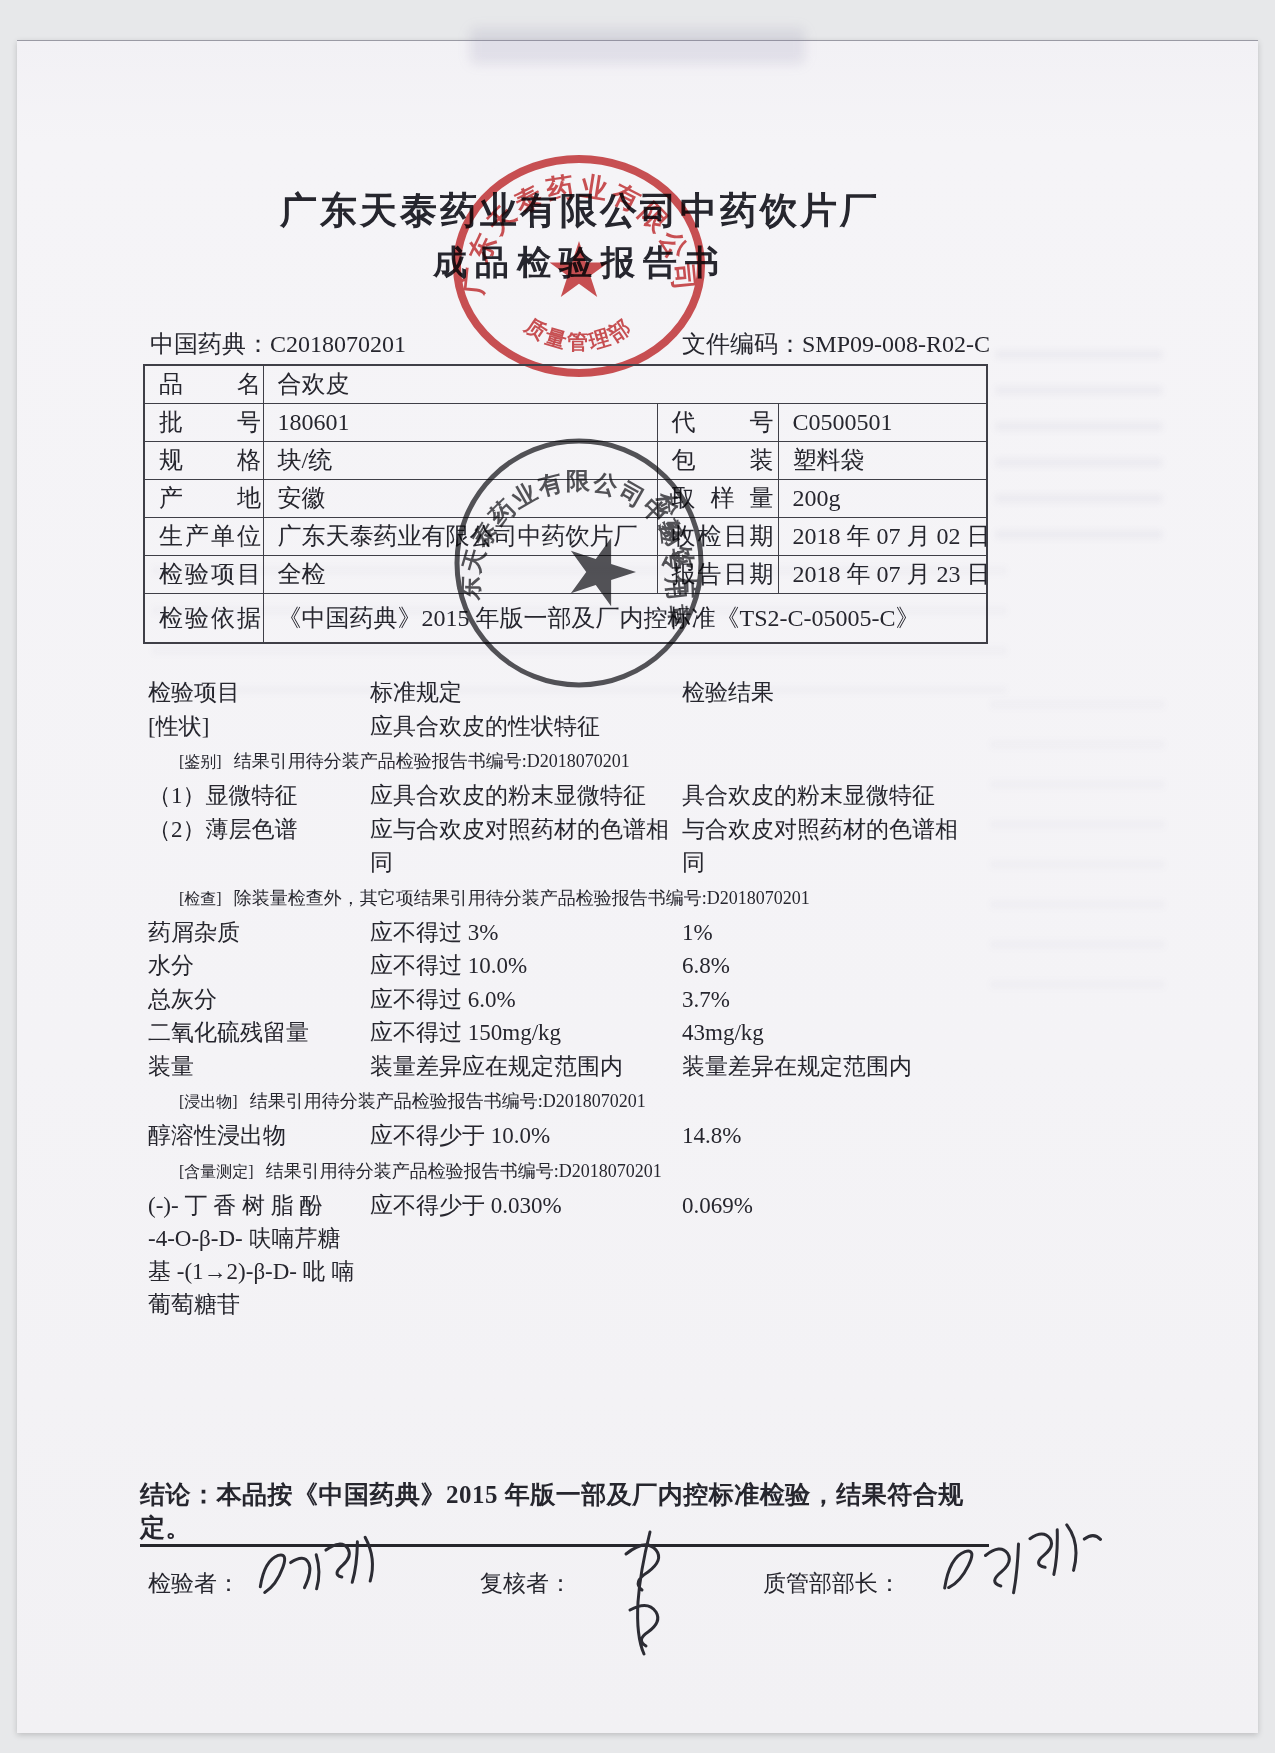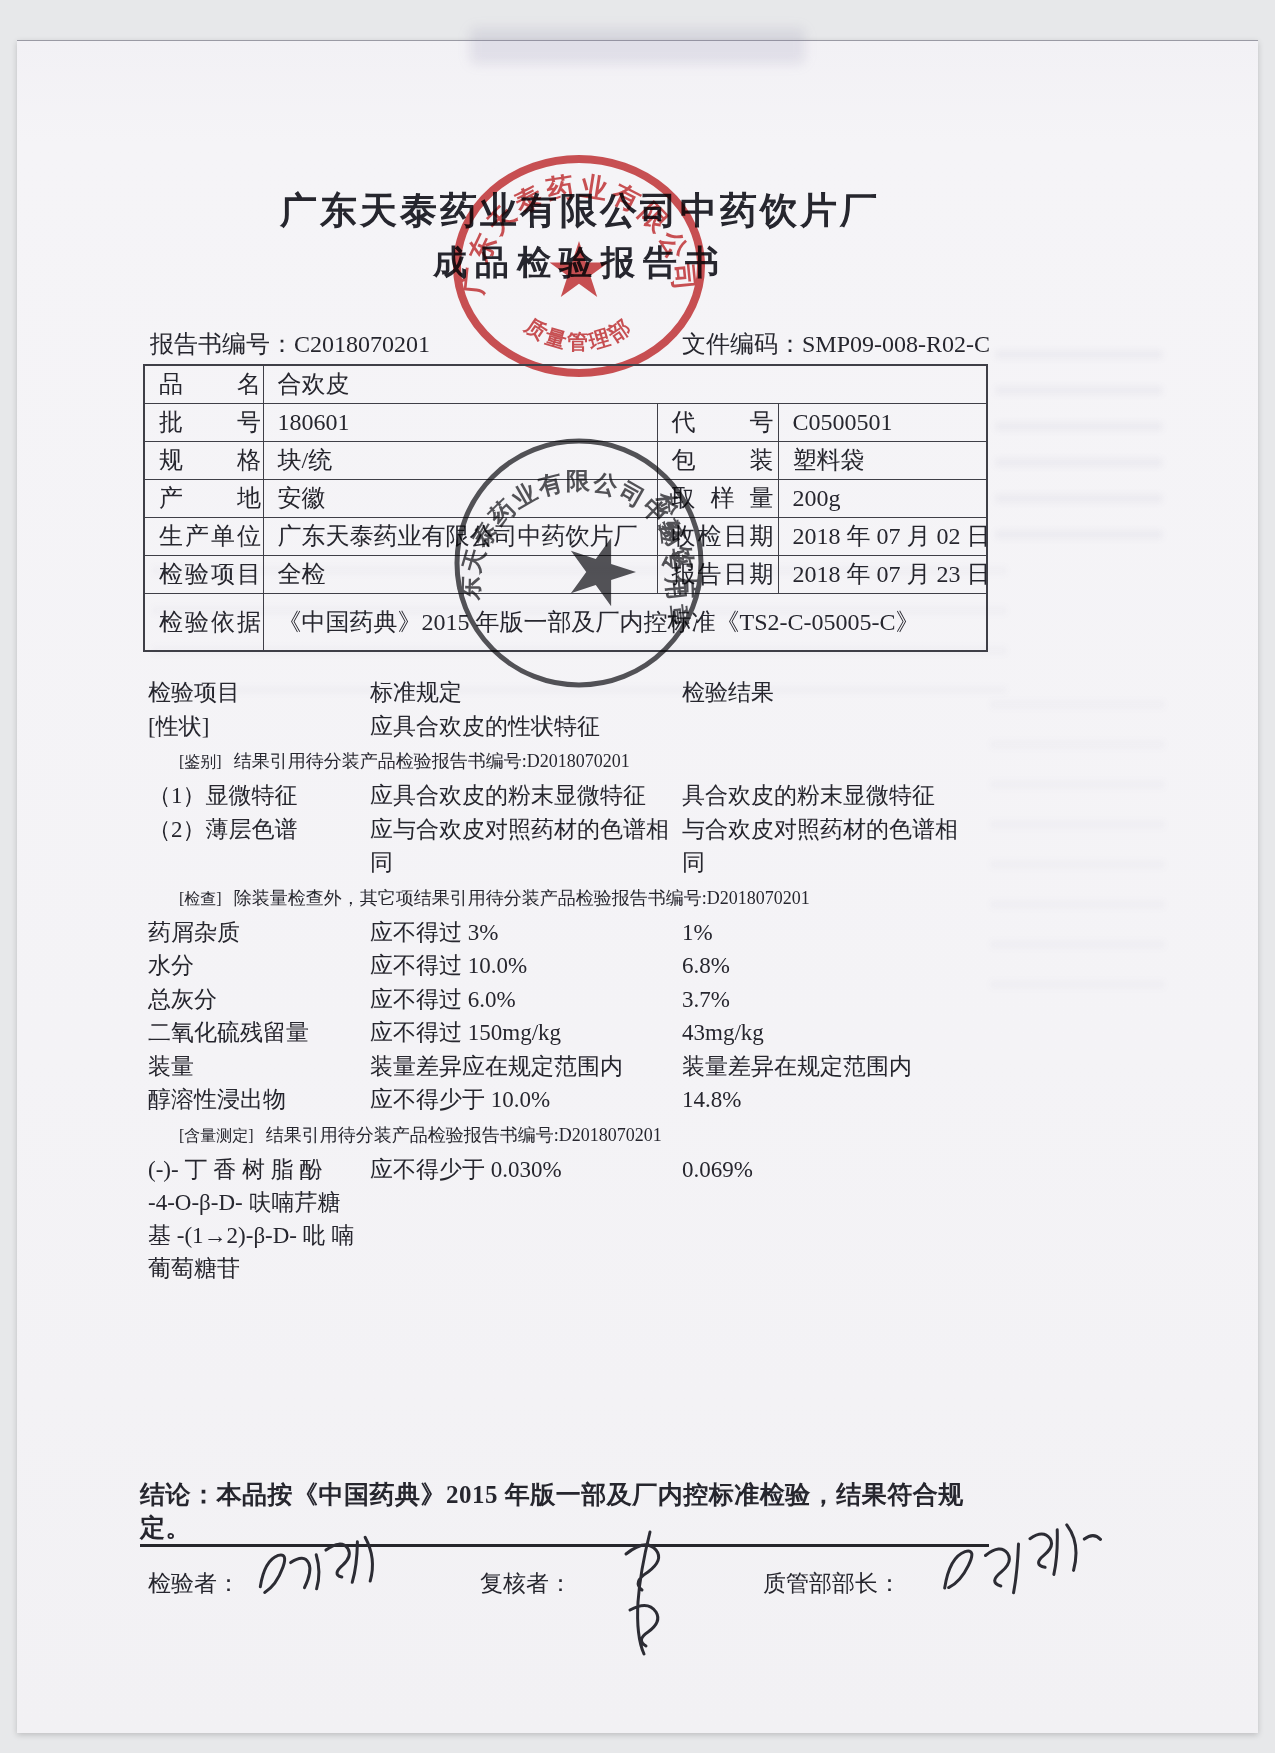--- a/index.html
+++ b/index.html
@@ -23,21 +23,21 @@
 
   .title1{left:140px;top:186px;width:880px;text-align:center;font-size:37px;font-weight:700;letter-spacing:3px;}
   .title2{left:140px;top:240px;width:880px;text-align:center;font-size:34px;font-weight:700;letter-spacing:8px;}
 
   .report-row{left:150px;top:328px;width:840px;display:flex;justify-content:space-between;font-size:24px;}
 
   table.info{border-collapse:collapse;table-layout:fixed;width:843px;}
   table.info{border:2px solid #3f3f47;}
   table.info td{border:1.5px solid #3f3f47;font-size:24px;vertical-align:middle;padding:0 0 0 14px;overflow:hidden;white-space:nowrap;}
   table.info tr{height:38px;}
-  table.info tr:last-child{height:58px;}
+  table.info tr:last-child{height:50px;}
   .jl{display:inline-block;width:102px;text-align:justify;text-align-last:justify;}
   td.wide-val{padding-left:20px;}
 
   .results{left:148px;top:676px;width:842px;font-size:23px;}
   .rrow{display:grid;grid-template-columns:222px 312px 1fr;align-items:baseline;min-height:33.5px;line-height:33.5px;}
   .rrow .rc3{max-width:298px;}
   .rrow.has-note{display:block;min-height:36px;}
   .sect{font-size:16px;margin-left:31px;}
   .note{font-size:18px;margin-left:12px;margin-top:47px;}
   .chem div{line-height:33px;}
@@ -77,21 +77,21 @@
   </text>
   <g transform="translate(131,122) scale(31)">
     <polygon points="0,-1 0.2245,-0.309 0.951,-0.309 0.3633,0.118 0.5878,0.809 0,0.382 -0.5878,0.809 -0.3633,0.118 -0.951,-0.309 -0.2245,-0.309" fill="#c93a3c"></polygon>
   </g>
   <text font-size="21" fill="#c93a3c" text-anchor="middle" letter-spacing="3">
     <textPath href="#redArcBottom" startOffset="50%">质量管理部</textPath>
   </text>
 </svg>
 
 <div class="abs report-row">
-  <span><span>报告书编号：</span><span>C2018070201</span></span>
+  <span><span>中国药典：</span><span>C2018070201</span></span>
   <span><span>文件编码：</span><span>SMP09-008-R02-C</span></span>
 </div>
 
 <table class="info abs" style="left:143px;top:364px;">
   <colgroup>
       <col style="width:119px">
       <col style="width:394px">
       <col style="width:121px">
       <col style="width:209px">
     </colgroup>
@@ -196,20 +196,23 @@
       <div class="rrow">
         <div class="rc1"><span>二氧化硫残留量</span></div>
         <div class="rc2">应不得过 150mg/kg</div>
         <div class="rc3">43mg/kg</div>
       </div>
       <div class="rrow">
         <div class="rc1"><span>装量</span></div>
         <div class="rc2">装量差异应在规定范围内</div>
         <div class="rc3">装量差异在规定范围内</div>
       </div>
+      <div class="rrow has-note">
+        <div class="rc1"><span class="sect">[浸出物]</span><span class="note">结果引用待分装产品检验报告书编号:D2018070201</span></div>
+      </div>
       <div class="rrow">
         <div class="rc1"><span>醇溶性浸出物</span></div>
         <div class="rc2">应不得少于 10.0%</div>
         <div class="rc3">14.8%</div>
       </div>
       <div class="rrow has-note">
         <div class="rc1"><span class="sect">[含量测定]</span><span class="note">结果引用待分装产品检验报告书编号:D2018070201</span></div>
       </div>
       <div class="rrow">
         <div class="rc1 chem">

